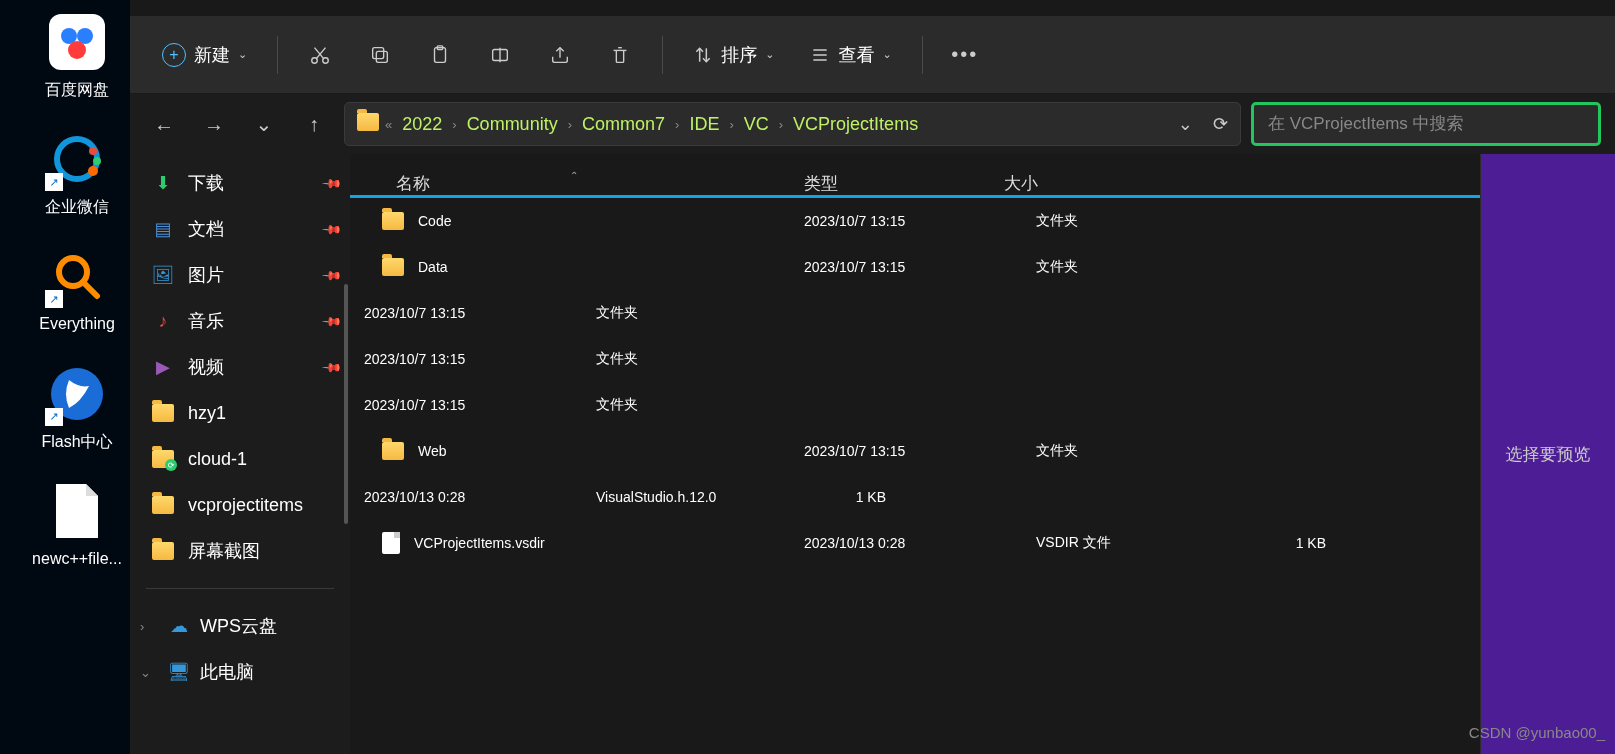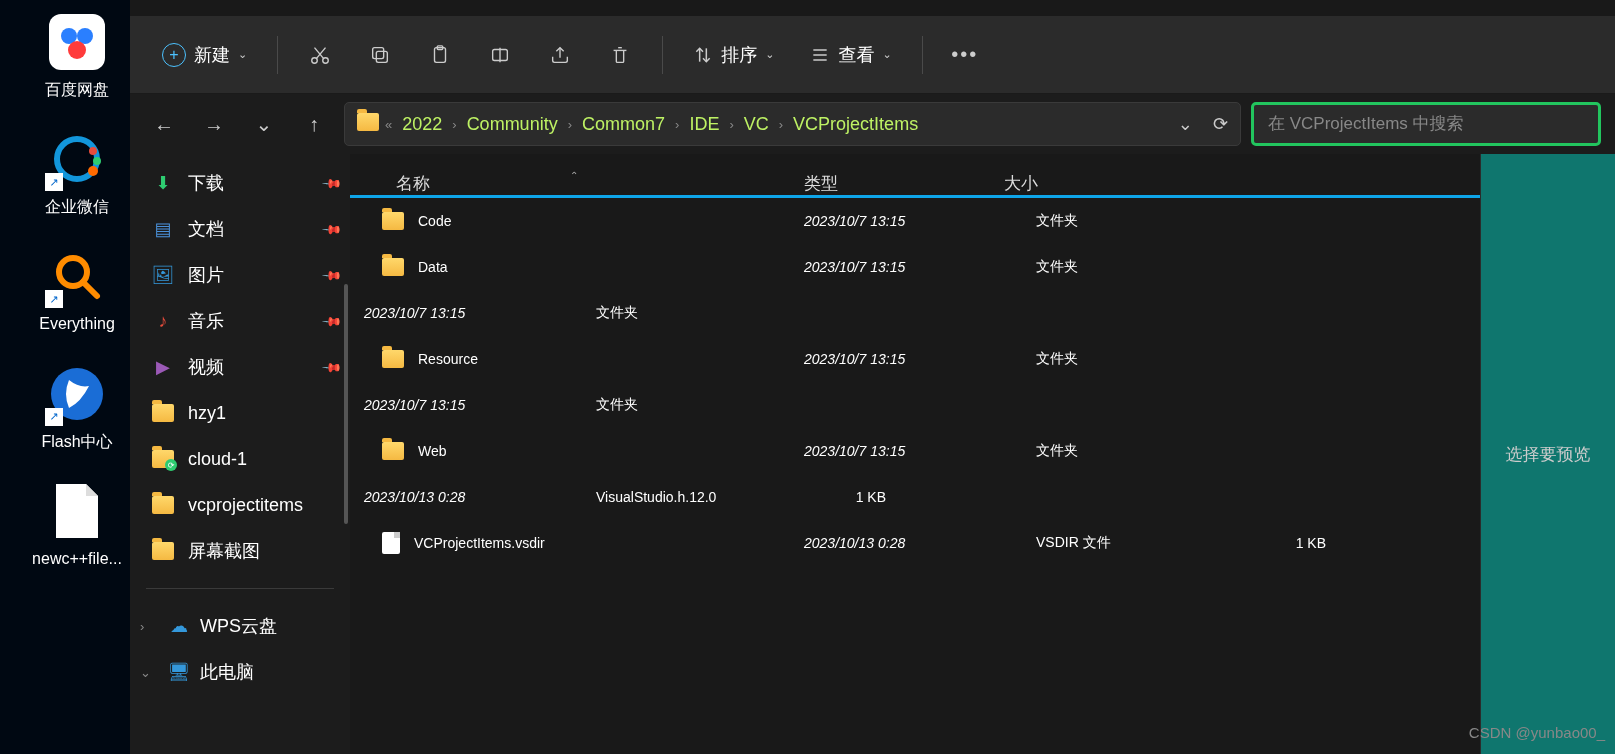--- a/index.html
+++ b/index.html
@@ -53,30 +53,30 @@
 
 .filelist { flex: 1; background: #191919; display: flex; flex-direction: column; }
 .col-headers { height: 44px; display: flex; align-items: flex-end; border-bottom: 3px solid #0ea5e9; font-size: 17px; color: #ddd; }
 .col-name { width: 440px; padding-left: 46px; position: relative; }
 .col-date { width: 232px; padding-left: 14px; }
 .col-type { width: 200px; padding-left: 14px; }
 .col-size { width: 118px; padding-left: 14px; text-align: left; }
 .sort-ind { position: absolute; top: -2px; left: 50%; font-size: 10px; color: #aaa; }
 .file-row { height: 46px; display: flex; align-items: center; cursor: pointer; font-size: 14px; }
 .file-name-cell { width: 440px; display: flex; align-items: center; gap: 14px; padding-left: 32px; }
-.file-date-cell { width: 232px; padding-left: 14px; font-style: italic; }
+.file-date-cell { width: 232px; padding-left: 14px; }
 .file-type-cell { width: 200px; padding-left: 14px; }
 .file-size-cell { width: 118px; text-align: right; padding-right: 14px; }
 .folder-ico { width: 22px; height: 18px; background: linear-gradient(#ffd86b, #f5b942); border-radius: 2px; position: relative; }
 .folder-ico::before { content: ""; position: absolute; top: -4px; left: 0; width: 10px; height: 4px; background: #f5b942; border-radius: 2px 2px 0 0; }
 .file-ico { width: 18px; height: 22px; background: #fff; border-radius: 2px; position: relative; }
 .file-ico::after { content: ""; position: absolute; top: 0; right: 0; width: 6px; height: 6px; background: #ccc; }
 
 
-.preview { width: 135px; background: #0f766e; border-left: 1px solid #2b2b2b; display: flex; align-items: center; justify-content: center; font-size: 17px; color: #ccc; text-align: center; padding: 10px; }
+.preview { width: 135px; background: #4c1d95; border-left: 1px solid #2b2b2b; display: flex; align-items: center; justify-content: center; font-size: 17px; color: #ccc; text-align: center; padding: 10px; }
 
 
 .watermark { position: absolute; right: 10px; bottom: 13px; color: #888; font-size: 15px; }
 
 svg { display: block; }
 </style>
 </head>
 <body>
 
 <div class="desktop">
@@ -346,24 +346,20 @@
             <div class="file-date-cell">2023/10/7 13:15</div>
             <div class="file-type-cell">文件夹</div>
             <div class="file-size-cell"></div>
           </div>
           <div class="file-row">
             <div class="file-date-cell">2023/10/7 13:15</div>
             <div class="file-type-cell">文件夹</div>
             <div class="file-size-cell"></div>
           </div>
           <div class="file-row">
-            <div class="file-name-cell">
-              <span class="folder-ico"></span>
-              <span>Resource</span>
-            </div>
             <div class="file-date-cell">2023/10/7 13:15</div>
             <div class="file-type-cell">文件夹</div>
             <div class="file-size-cell"></div>
           </div>
           <div class="file-row">
             <div class="file-date-cell">2023/10/7 13:15</div>
             <div class="file-type-cell">文件夹</div>
             <div class="file-size-cell"></div>
           </div>
           <div class="file-row">

